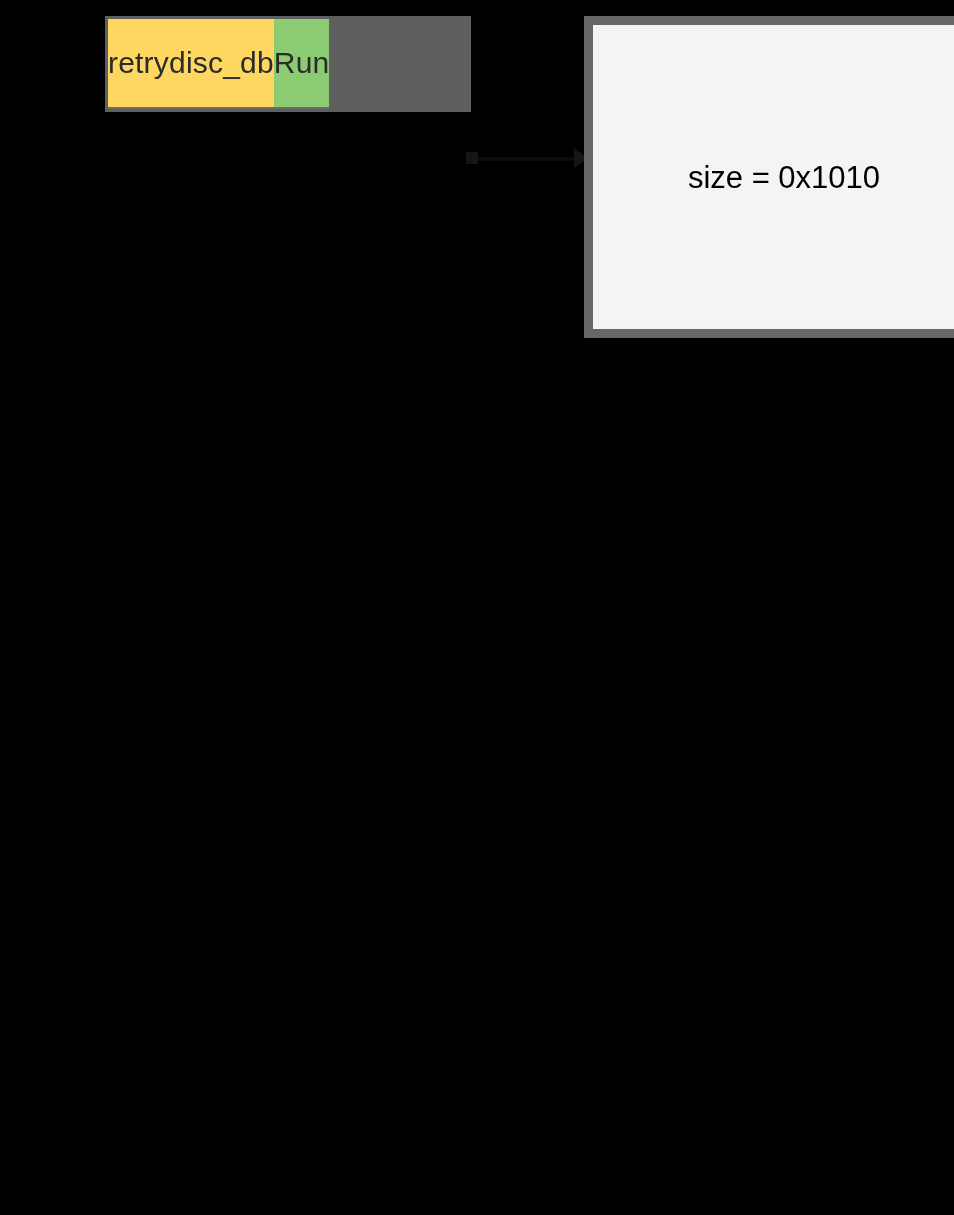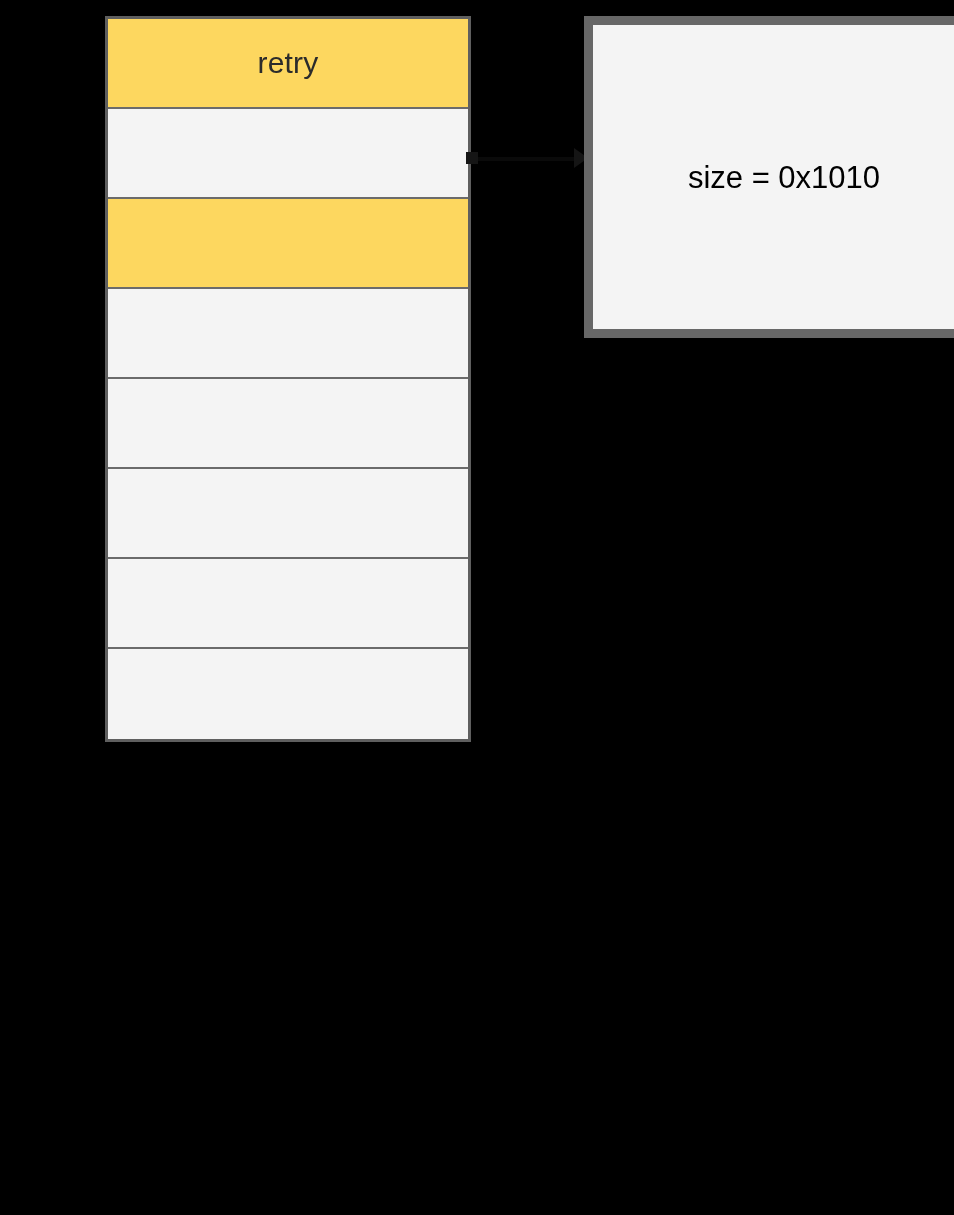--- a/index.html
+++ b/index.html
@@ -19,21 +19,21 @@
   
   #struct-table {
     position: absolute;
     left: 105px;
     top: 16px;
     width: 366px;
     box-sizing: border-box;
     border: 3px solid #5f5f5f;
     background: #5f5f5f;
     display: flex;
-    flex-direction: column;
+    flex-direction: row;
   }
   .struct-row {
     position: relative;
     box-sizing: border-box;
     height: 90px;
     border-bottom: 2px solid #6b6b6b;
     display: flex;
     align-items: center;
     justify-content: center;
     overflow: hidden;
@@ -104,38 +104,44 @@
 </style>
 </head>
 <body>
 
 <div id="canvas">
 
   <div id="struct-table">
       <div class="struct-row fill-yellow">
         <span class="row-label">retry</span>
       </div>
+      <div class="struct-row fill-yellow">
+        <span class="row-label">disc_db</span>
+      </div>
       <div class="struct-row fill-empty">
         <span class="row-label"></span>
       </div>
       <div class="struct-row fill-yellow">
         <span class="row-label"></span>
       </div>
       <div class="struct-row fill-empty">
         <span class="row-label"></span>
       </div>
       <div class="struct-row fill-empty">
         <span class="row-label"></span>
       </div>
       <div class="struct-row fill-empty">
         <span class="row-label"></span>
       </div>
       <div class="struct-row fill-empty">
         <span class="row-label"></span>
       </div>
+      <div class="struct-row fill-green">
+        <span class="row-label">Run</span>
+      </div>
       <div class="struct-row fill-empty">
         <span class="row-label"></span>
       </div>
     </div>
 
   <div id="connector"></div>
   <div id="connector-arrow-left"></div>
   <div id="connector-arrow-right"></div>
 
   <div id="size-box">

